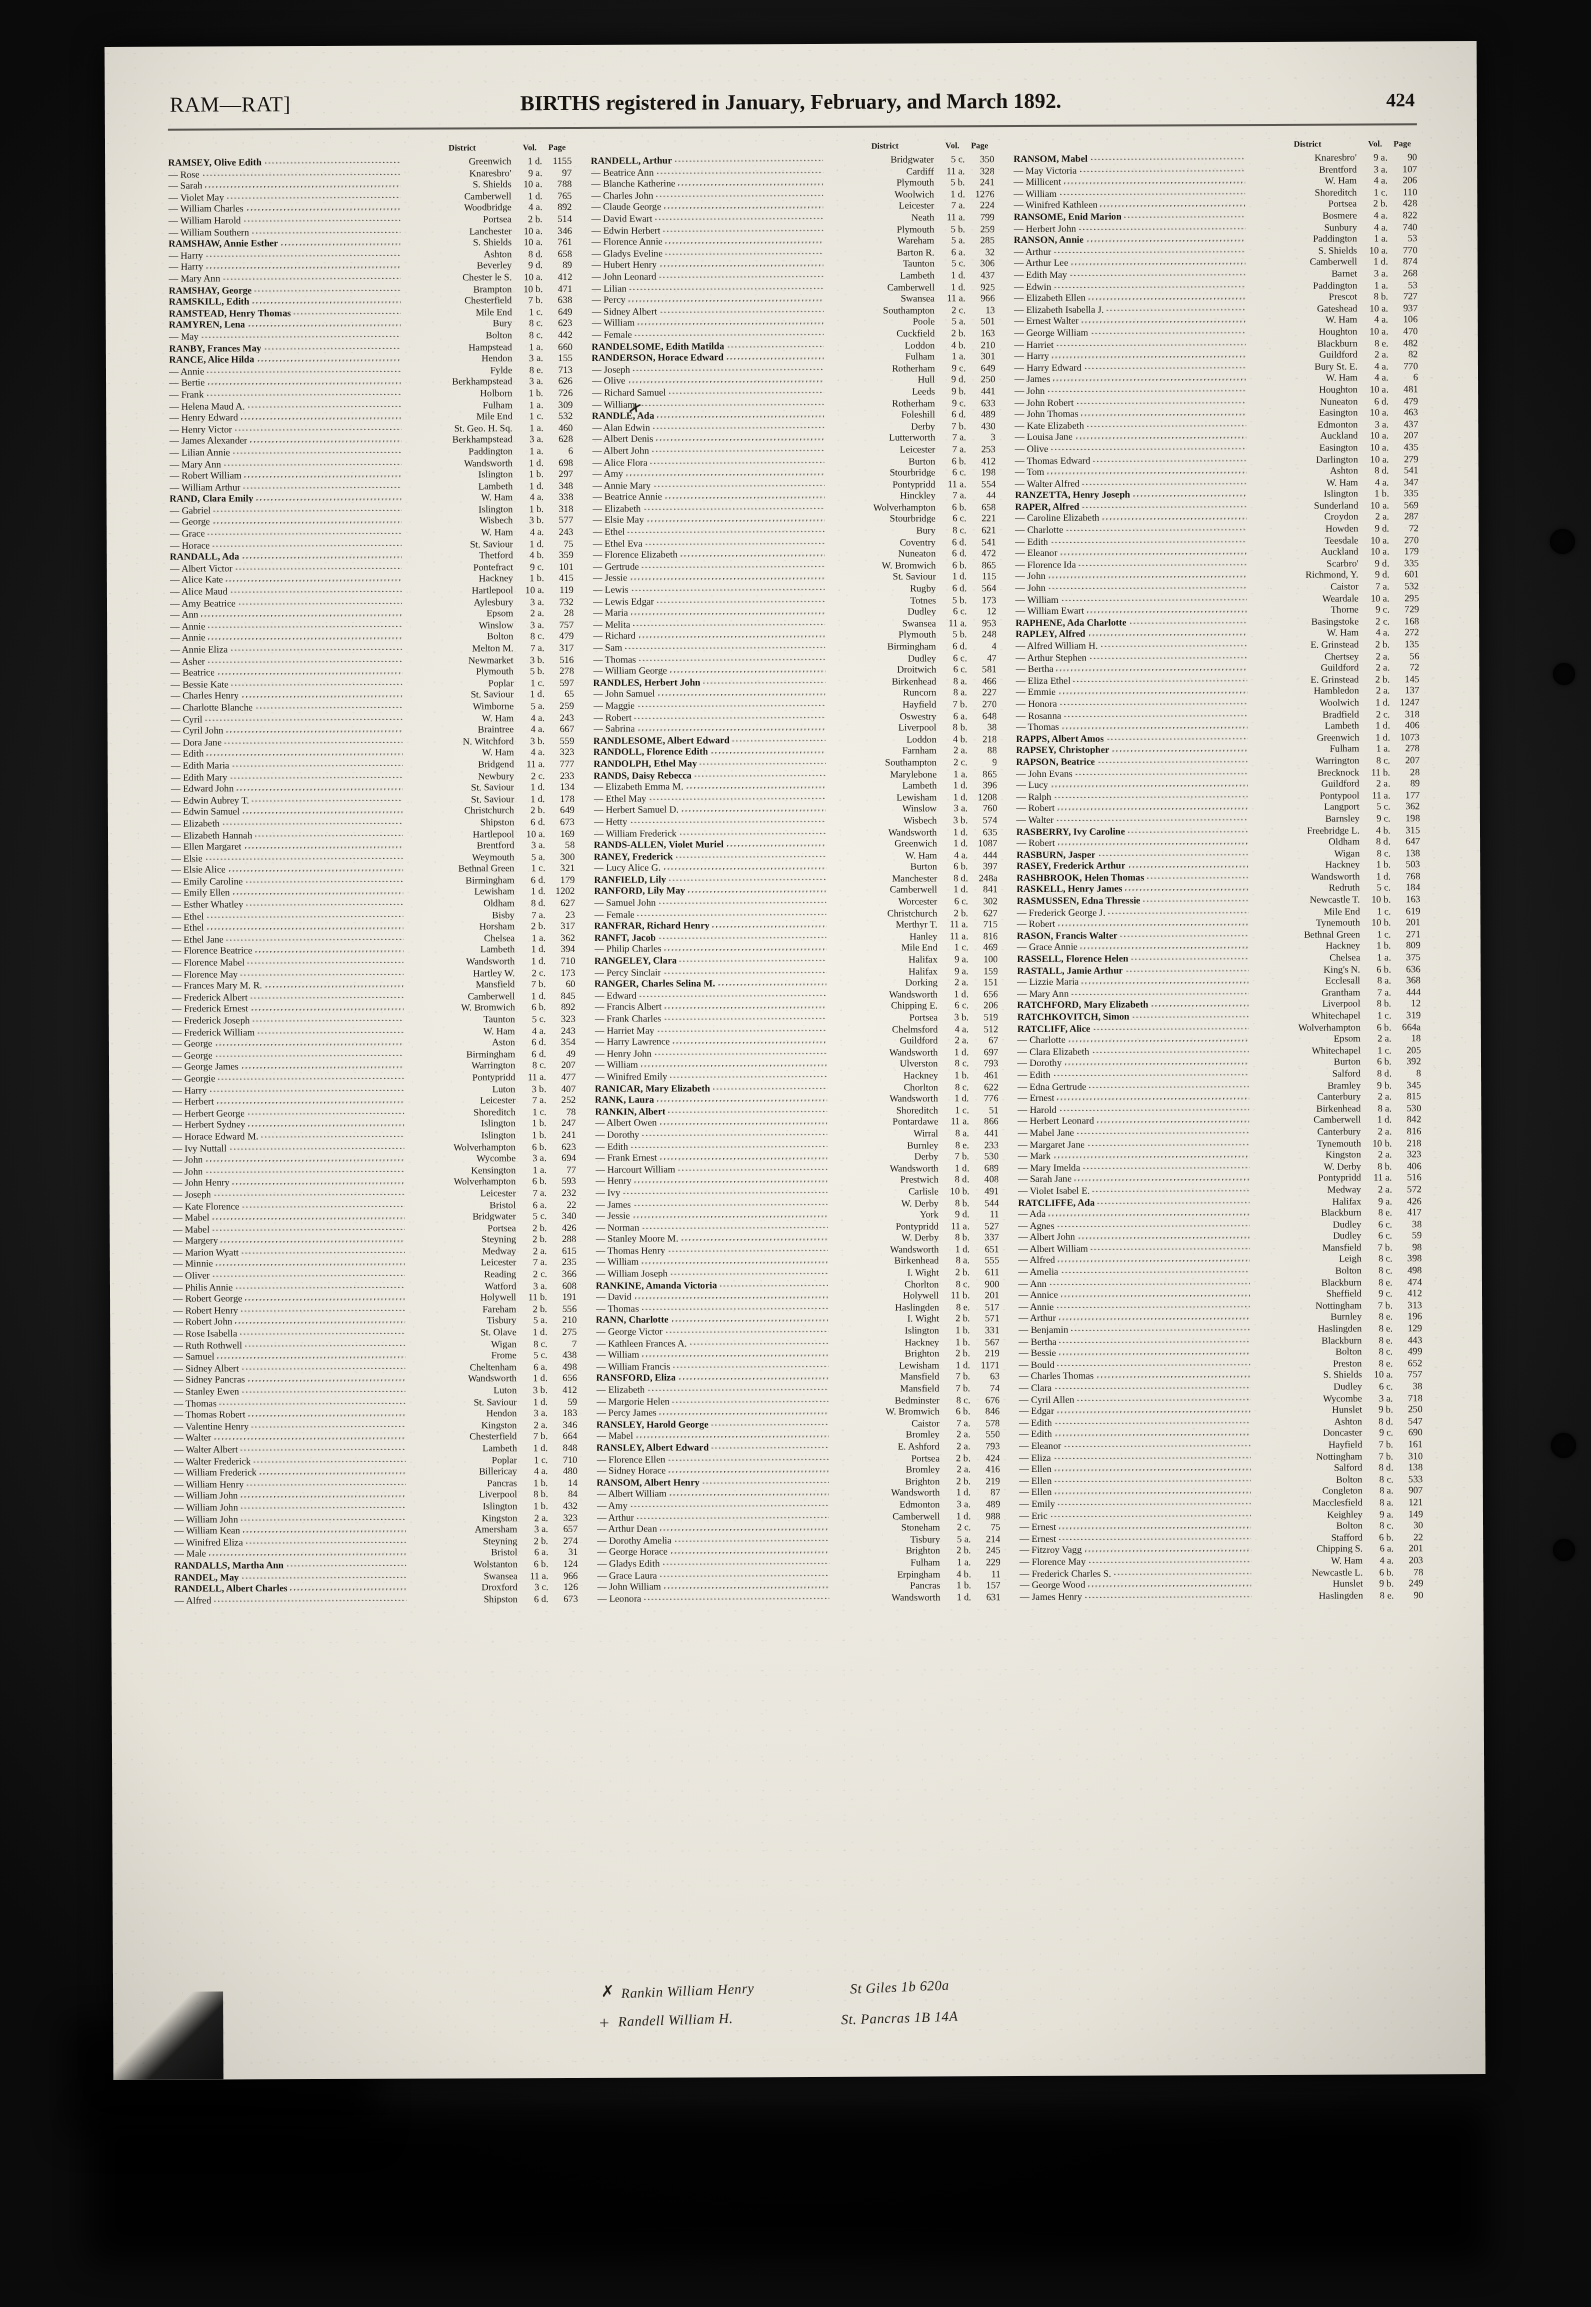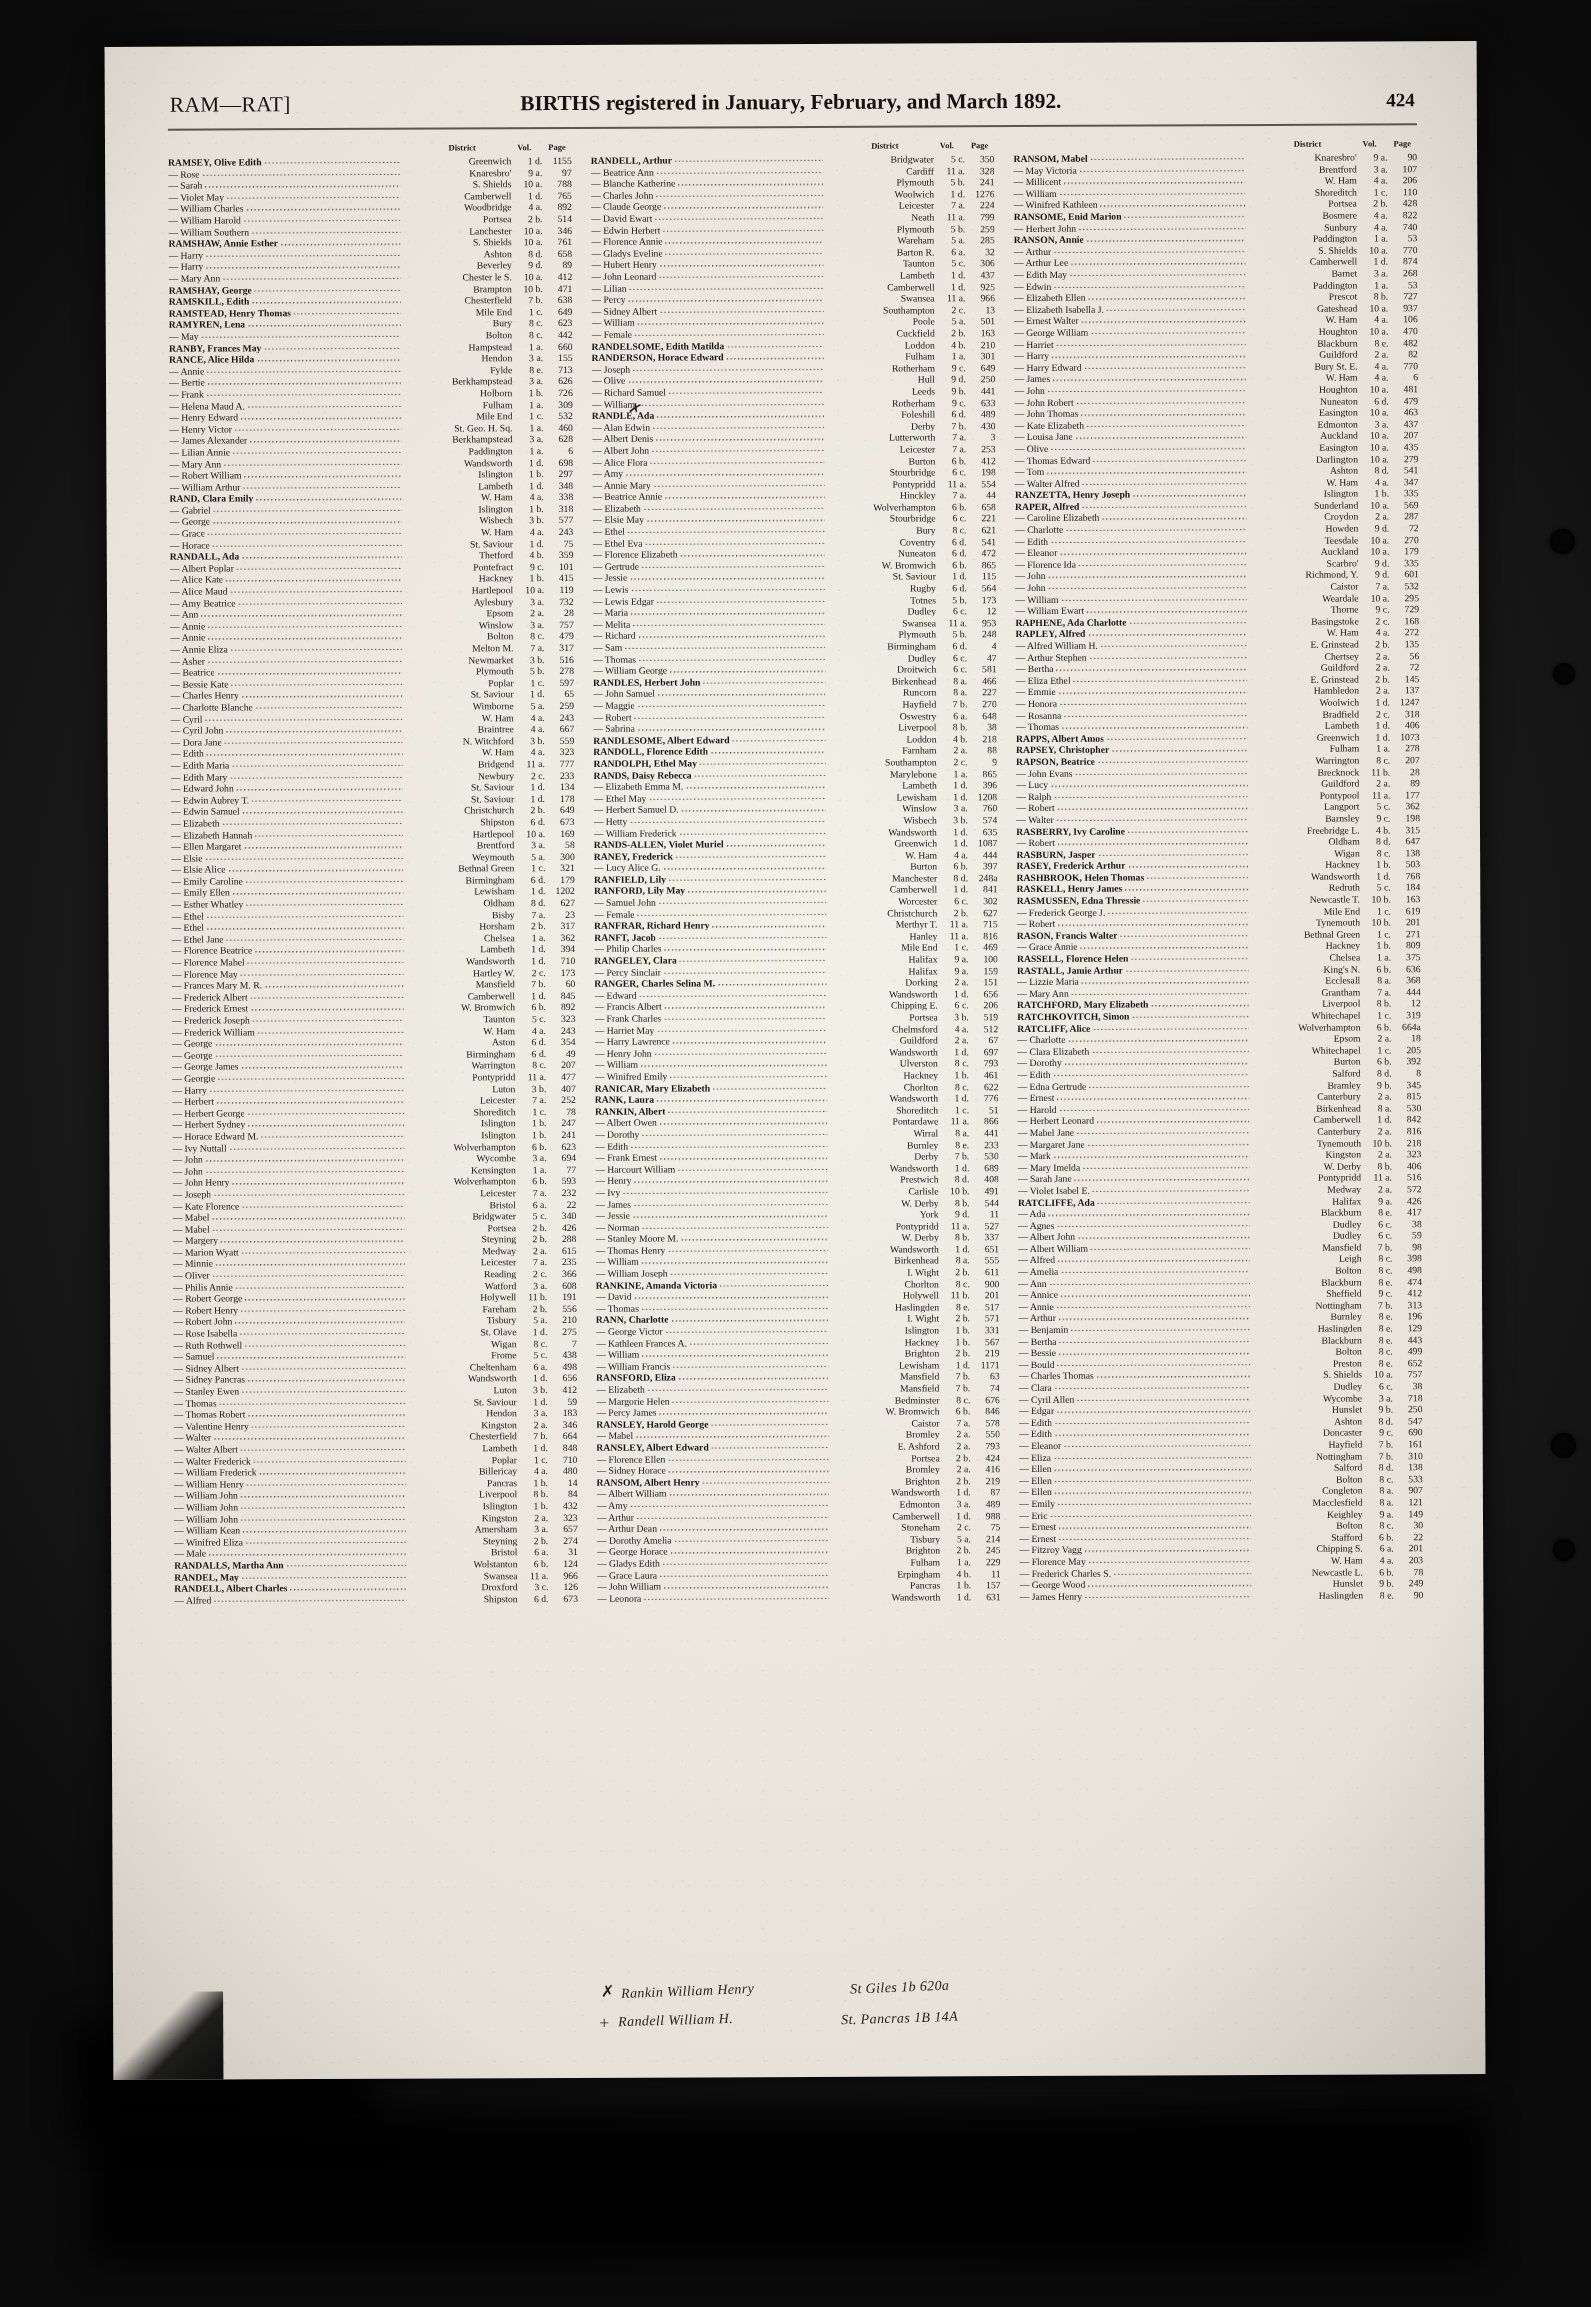--- a/index.html
+++ b/index.html
@@ -34,21 +34,21 @@
   .hdr-right{position:absolute;right:62px;top:1.5px;font-weight:bold;font-size:19px;color:#151210;}
   #rule{position:absolute;left:63px;right:60px;top:82px;height:1.5px;background:#2a2522;opacity:.75;}
 
   
   #cols{position:absolute;left:63px;top:94px;right:60px;bottom:88px;
         display:flex;gap:19px;}
   .col{flex:1 1 0;position:relative;}
   .colhdr{display:flex;font-size:8.5px;font-weight:bold;color:#1a1714;
           height:13.3px;align-items:flex-end;margin-bottom:2.2px;}
   .colhdr .h-dist{margin-left:auto;width:110px;text-align:center;}
-  .colhdr .h-vol{width:25px;}
+  .colhdr .h-vol{width:25px;text-align:center;}
   .colhdr .h-page{width:29.5px;text-align:center;}
 
   .entry{display:flex;align-items:baseline;font-size:9.7px;line-height:11px;
          color:#17140f;white-space:nowrap;overflow:hidden;}
   .nm{flex:0 0 auto;max-width:168px;overflow:hidden;text-overflow:clip;}
   .nm.bold{font-weight:bold;}
   .dots{flex:1 1 auto;overflow:hidden;height:9.6px;
         background-image:radial-gradient(circle at 1.5px 7.4px, #2b2620 0.7px, rgba(0,0,0,0) 0.9px);
         background-size:3.7px 9.6px;margin:0 2.2px;opacity:.8;}
   .dist{flex:0 0 auto;width:109px;text-align:right;padding-right:5.9px;}
@@ -347,21 +347,21 @@
             <span class="pg">75</span>
           </div>
           <div class="entry">
             <span class="nm bold">RANDALL, Ada</span>
             <span class="dots"></span>
             <span class="dist">Thetford</span>
             <span class="vol">4 b.</span>
             <span class="pg">359</span>
           </div>
           <div class="entry">
-            <span class="nm">— Albert Poplar</span>
+            <span class="nm">— Albert Victor</span>
             <span class="dots"></span>
             <span class="dist">Pontefract</span>
             <span class="vol">9 c.</span>
             <span class="pg">101</span>
           </div>
           <div class="entry">
             <span class="nm">— Alice Kate</span>
             <span class="dots"></span>
             <span class="dist">Hackney</span>
             <span class="vol">1 b.</span>

